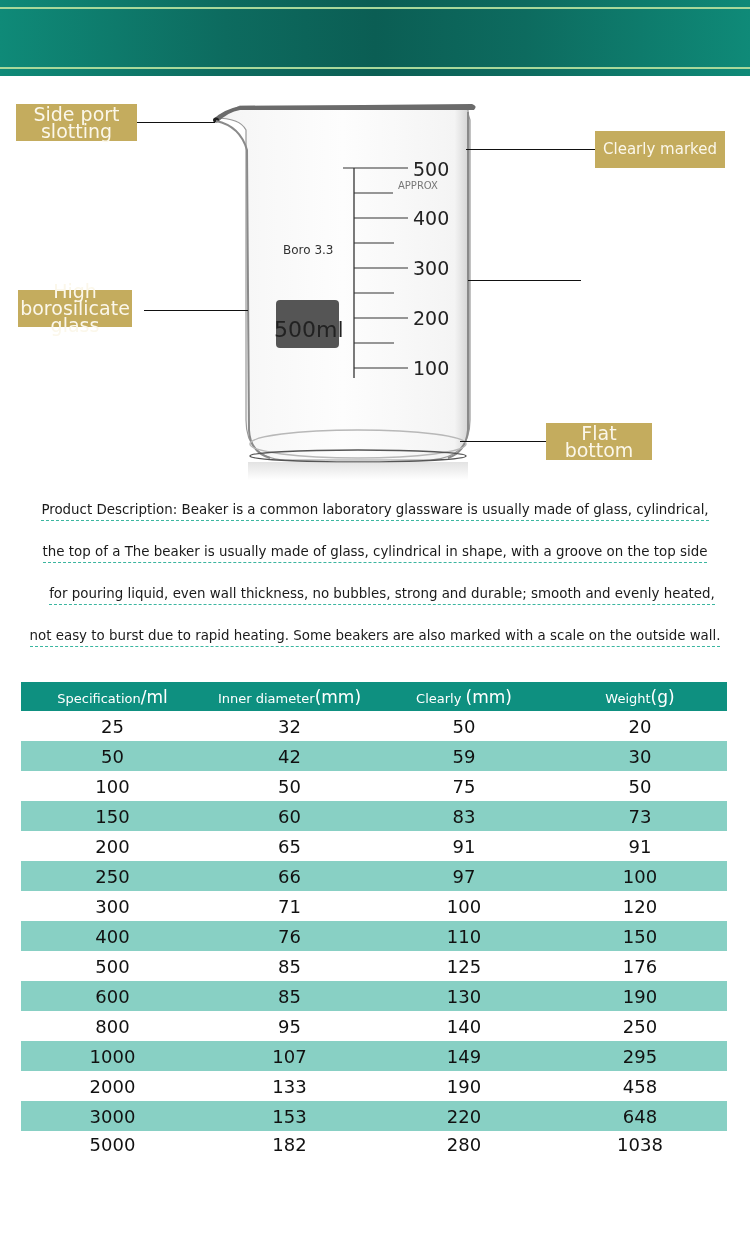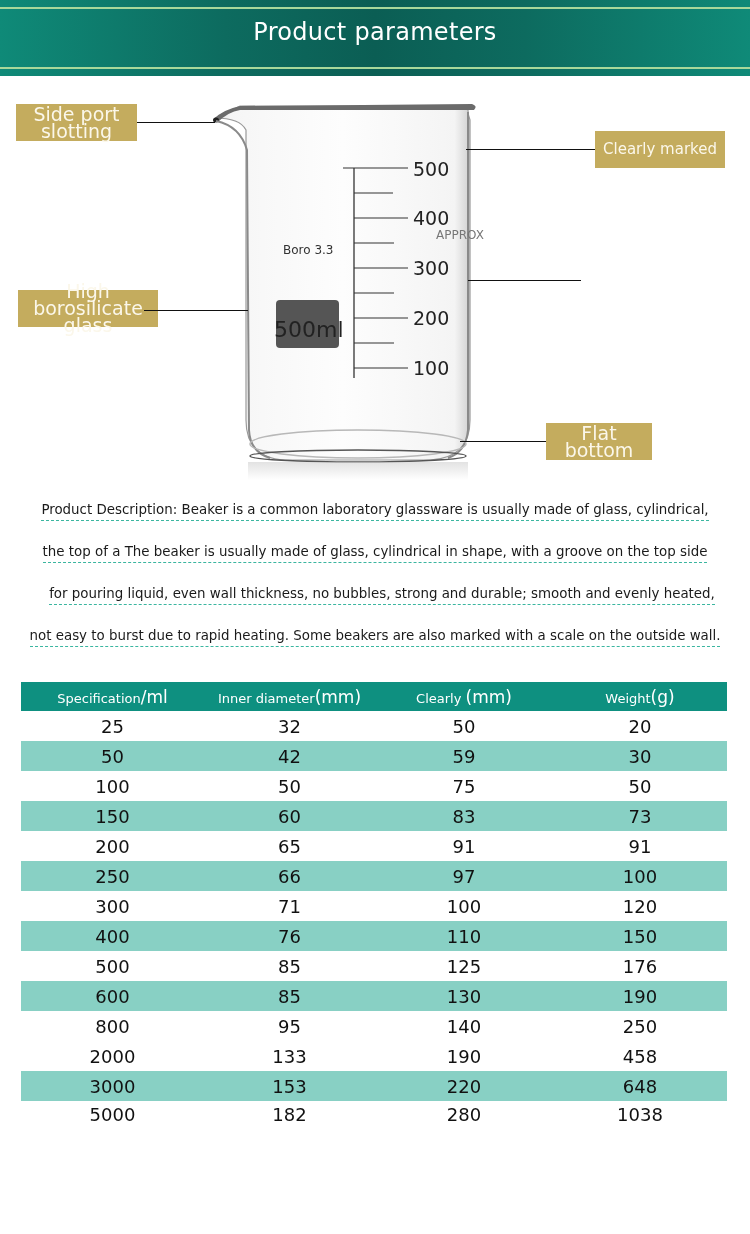--- a/index.html
+++ b/index.html
@@ -32,21 +32,20 @@
   .spec-table td { height:30px; text-align:center; font-size:18px; color:#111; padding:0; }
   .spec-table tr.alt td { background:#88d0c4; }
   .spec-table tr.last td { height:26px; }
   .c1 { width:183px; } .c2 { width:171px; } .c3 { width:178px; } .c4 { width:174px; }
 </style>
 </head>
 <body>
 
 <div class="banner">
   <div class="line top"></div>
-  <div class="title">Product parameters</div>
   <div class="line bottom"></div>
 </div>
 
 <div class="figure">
 
   <svg width="750" height="400" viewBox="0 80 750 400" style="position:absolute;left:0;top:0;">
     <defs>
       <linearGradient id="glass" x1="0" x2="1" y1="0" y2="0">
         <stop offset="0" stop-color="#d9d9d9"></stop>
         <stop offset="0.06" stop-color="#f6f6f6"></stop>
@@ -81,32 +80,32 @@
     <line x1="354" y1="268" x2="408" y2="268" stroke="#333" stroke-width="1.2"></line>
     <line x1="354" y1="293" x2="394" y2="293" stroke="#333" stroke-width="1.2"></line>
     <line x1="354" y1="318" x2="408" y2="318" stroke="#333" stroke-width="1.2"></line>
     <line x1="354" y1="343" x2="394" y2="343" stroke="#333" stroke-width="1.2"></line>
     <line x1="354" y1="368" x2="408" y2="368" stroke="#333" stroke-width="1.2"></line>
 
     <rect x="276" y="300" width="63" height="48" rx="4" fill="#555"></rect>
   </svg>
 
   <div style="position:absolute;left:413px;top:78px;font-size:19px;color:#222;">500</div>
-  <div style="position:absolute;left:436px;top:100px;font-size:12px;color:#777;margin-top:48px;">APPROX</div>
+  <div style="position:absolute;left:398px;top:100px;font-size:10px;color:#777;">APPROX</div>
   <div style="position:absolute;left:413px;top:127px;font-size:19px;color:#222;">400</div>
   <div style="position:absolute;left:413px;top:177px;font-size:19px;color:#222;">300</div>
   <div style="position:absolute;left:413px;top:227px;font-size:19px;color:#222;">200</div>
   <div style="position:absolute;left:413px;top:277px;font-size:19px;color:#222;">100</div>
   <div style="position:absolute;left:283px;top:163px;font-size:12px;color:#333;">Boro 3.3</div>
   <div style="position:absolute;left:274px;top:190px;font-size:22px;color:#222;margin-top:47px;">500ml</div>
 
   <div class="callout" style="left:16px;top:24px;width:121px;height:37px;">Side port slotting</div>
   <div class="leader" style="left:137px;top:42px;width:78px;"></div>
 
-  <div class="callout" style="left:18px;top:210px;width:140px;height:37px;padding:0 6px;box-sizing:border-box;">High borosilicate glass</div>
+  <div class="callout" style="left:18px;top:210px;width:114px;height:37px;padding:0 6px;box-sizing:border-box;">High borosilicate glass</div>
   <div class="leader" style="left:144px;top:230px;width:104px;"></div>
 
   <div class="callout" style="left:595px;top:51px;width:130px;height:37px;font-size:15px;">Clearly marked</div>
   <div class="leader" style="left:466px;top:69px;width:129px;"></div>
 
   <div class="leader" style="left:468px;top:200px;width:113px;"></div>
 
   <div class="callout" style="left:546px;top:343px;width:106px;height:37px;">Flat bottom</div>
   <div class="leader" style="left:460px;top:361px;width:86px;"></div>
 </div>
@@ -187,20 +186,26 @@
         <td>85</td>
         <td>130</td>
         <td>190</td>
       </tr>
       <tr>
         <td>800</td>
         <td>95</td>
         <td>140</td>
         <td>250</td>
       </tr>
+      <tr class="alt">
+        <td>1000</td>
+        <td>107</td>
+        <td>149</td>
+        <td>295</td>
+      </tr>
       <tr>
         <td>2000</td>
         <td>133</td>
         <td>190</td>
         <td>458</td>
       </tr>
       <tr class="alt">
         <td>3000</td>
         <td>153</td>
         <td>220</td>

